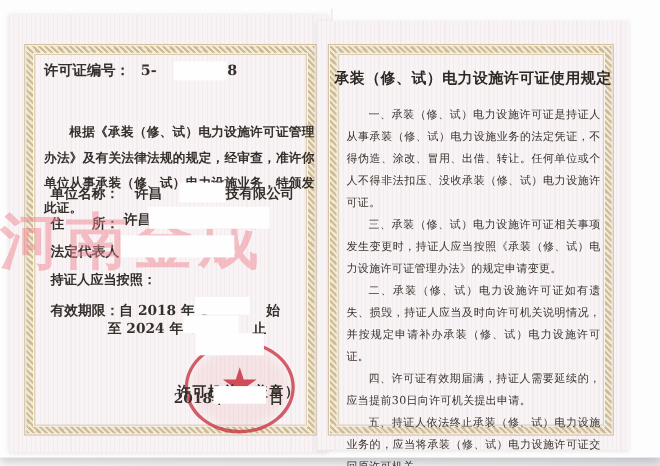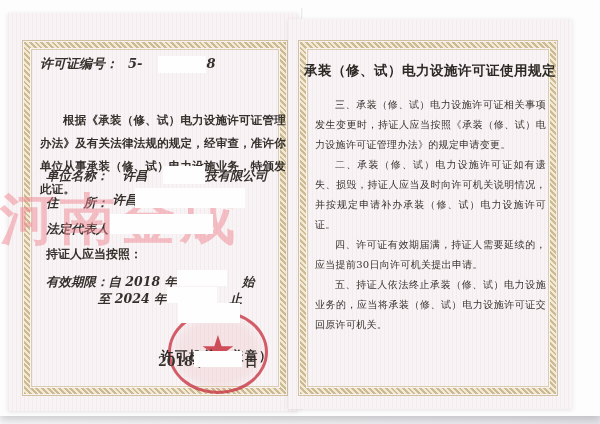--- a/index.html
+++ b/index.html
@@ -21,21 +21,21 @@
   .frame{position:absolute;border:6px solid transparent;
     border-image:repeating-linear-gradient(45deg,#ccba93 0 2px,#f2ead7 2px 4px) 6 repeat;}
   .frame::before{content:"";position:absolute;inset:-8px;border:1px solid #d2c19e;}
   .frame::after{content:"";position:absolute;inset:1px;border:1px solid #dbcdab;}
   .frame-left{inset:29px 12px 17px 16px;}
   .frame-right{inset:23px 16px 15px 12px;}
 
   .t{position:absolute;white-space:nowrap;}
   .serif{font-family:"DejaVu Serif","Liberation Serif",serif;}
   .b{font-weight:bold;}
-  .row{display:flex;align-items:baseline;font-style:italic;}
+  .row{display:flex;align-items:baseline;}
 
   
   .lic-row{left:32px;top:42px;font-size:13px;}
   .lic-prefix{margin-left:10px;}
   .sp46{display:inline-block;width:46px;}
   .sp45{display:inline-block;width:45px;}
   .sp108{display:inline-block;width:108px;}
   .sp52{display:inline-block;width:52px;}
   .sp50{display:inline-block;width:50px;}
   .intro{position:absolute;left:32px;top:84px;width:246px;font-size:11.5px;line-height:23px;
@@ -136,20 +136,21 @@
   </div>
   <div class="t seal-caption">许可机关（盖章）</div>
   <div class="t date-year">2018年</div>
   <div class="t date-day">日</div>
 </div>
 
 <div class="page page-right serif">
   <div class="frame frame-right"></div>
   <div class="t rp-title">承装（修、试）电力设施许可证使用规定</div>
   <div class="clauses">
+    <p>一、承装（修、试）电力设施许可证是持证人从事承装（修、试）电力设施业务的法定凭证，不得伪造、涂改、冒用、出借、转让。任何单位或个人不得非法扣压、没收承装（修、试）电力设施许可证。</p>
     <p>三、承装（修、试）电力设施许可证相关事项发生变更时，持证人应当按照《承装（修、试）电力设施许可证管理办法》的规定申请变更。</p>
     <p>二、承装（修、试）电力设施许可证如有遗失、损毁，持证人应当及时向许可机关说明情况，并按规定申请补办承装（修、试）电力设施许可证。</p>
     <p>四、许可证有效期届满，持证人需要延续的，应当提前30日向许可机关提出申请。</p>
     <p>五、持证人依法终止承装（修、试）电力设施业务的，应当将承装（修、试）电力设施许可证交回原许可机关。</p>
   </div>
 </div>
 
 <div class="watermark">河南金成</div>
 <div class="redact r1"></div>
 <div class="redact r2"></div>

